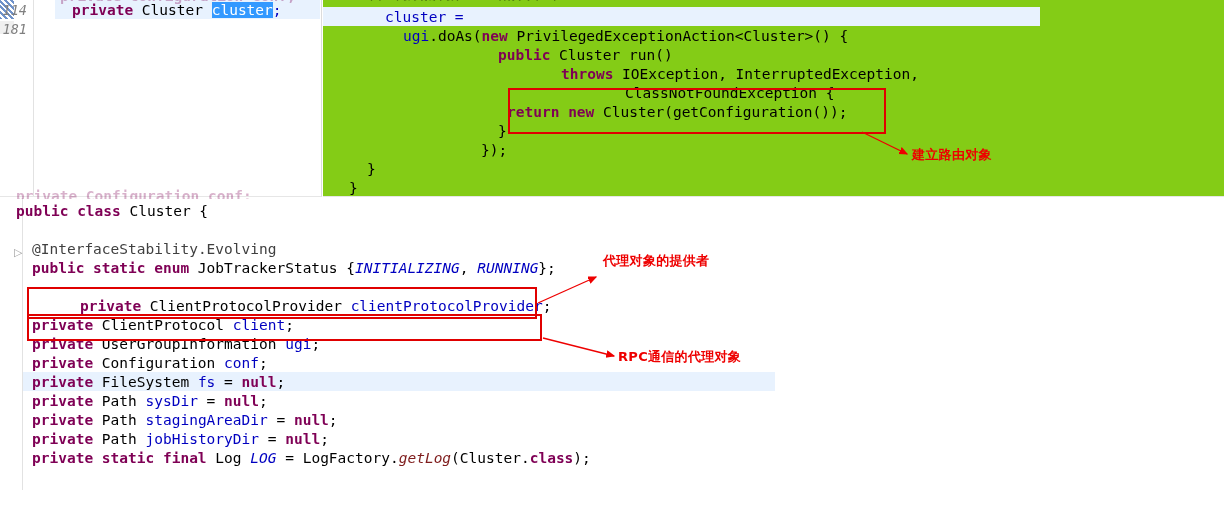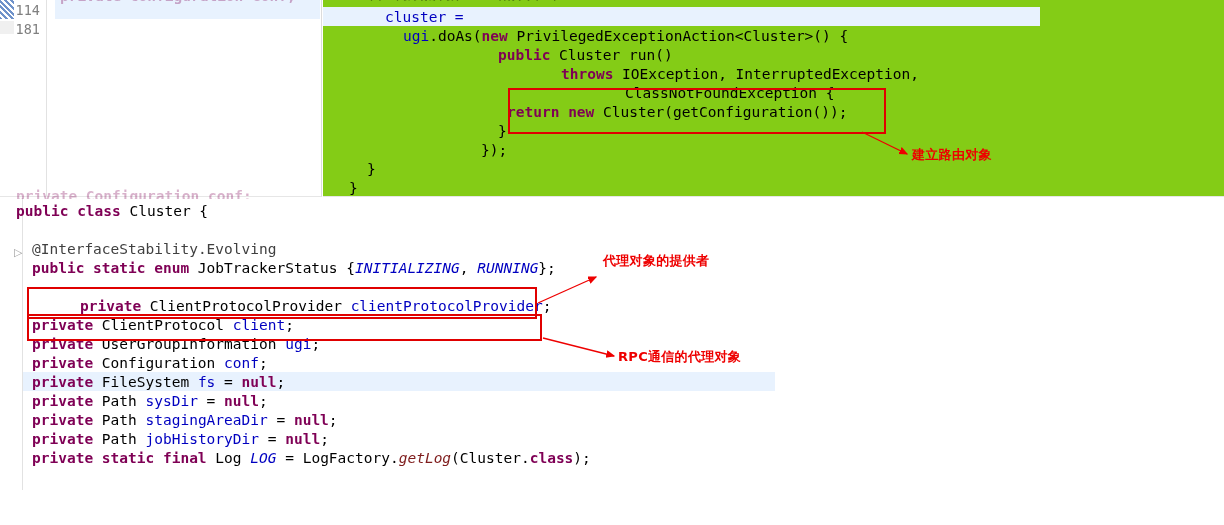--- a/index.html
+++ b/index.html
@@ -37,24 +37,25 @@
     left: 0; top: 0;
     width: 322px; height: 197px;
     background: #ffffff;
     border-right: 1px solid #dcdcdc;
     border-bottom: 1px solid #e6e6e6;
     box-sizing: border-box;
   }
   #gutter-left {
     position: absolute;
     left: 0; top: 0;
-    width: 47px; height: 100%;
+    width: 34px; height: 100%;
     background: #ffffff;
     border-right: 1px solid #e2e2e2;
     box-sizing: border-box;
+    font-style: italic;
   }
   .gutter-num {
     position: absolute;
     right: 6px;
     font-family: "DejaVu Sans Mono", "Liberation Mono", monospace;
     font-size: 13.5px;
     color: #808080;
     text-align: right;
   }
   #folding-mark {
@@ -192,20 +193,21 @@
     <div id="folding-mark"></div>
     <div id="folding-mark2"></div>
     <div class="gutter-num" style="top:2px;">114</div>
     <div class="gutter-num" style="top:21px;">181</div>
   </div>
 
   <div id="left-hl-row"></div>
 
   <div id="left-line-top" class="code" style="color:#7f0055;font-weight:bold;opacity:.32;">private Configuration conf;</div>
 
+  <div id="left-line-114" class="code"><span class="kw">private</span><span class="plain"> Cluster </span><span class="sel-token">cluster</span><span class="field">;</span></div>
 </div>
 
 <div id="top-pane-right">
   <div id="right-hl-row"></div>
 
   <div class="rline code" style="top:-12px;left:44px;opacity:.34;overflow:hidden;height:13px;"><span class="plain">if (cluster == null) {</span></div>
 
   <div class="rline code" style="top:8px;left:62px;"><span class="field">cluster =</span></div>
 
   <div class="rline code" style="top:27px;left:80px;"><span class="plain"><span class="field">ugi</span>.doAs(<span class="kw">new</span> PrivilegedExceptionAction&lt;Cluster&gt;() {</span></div>

